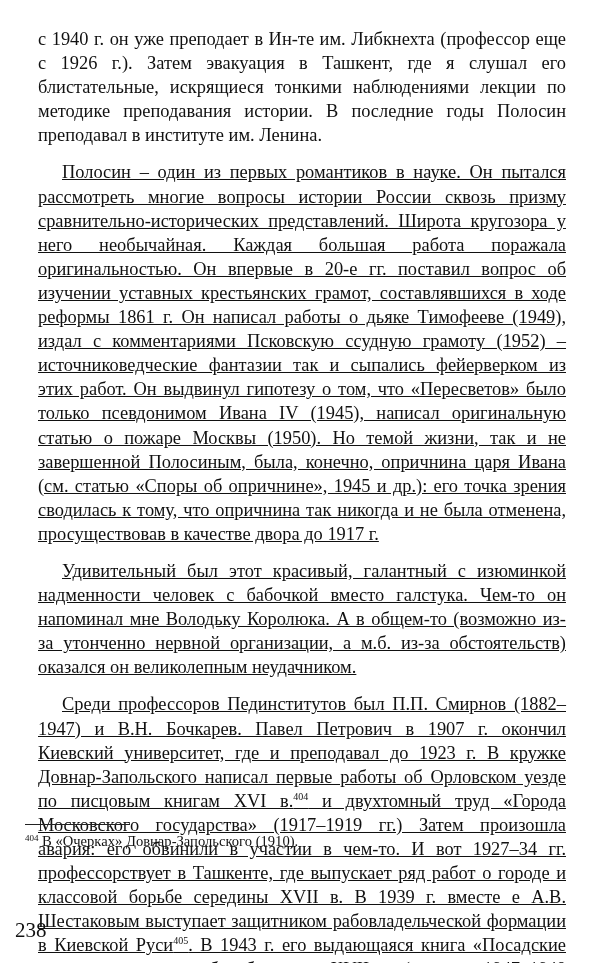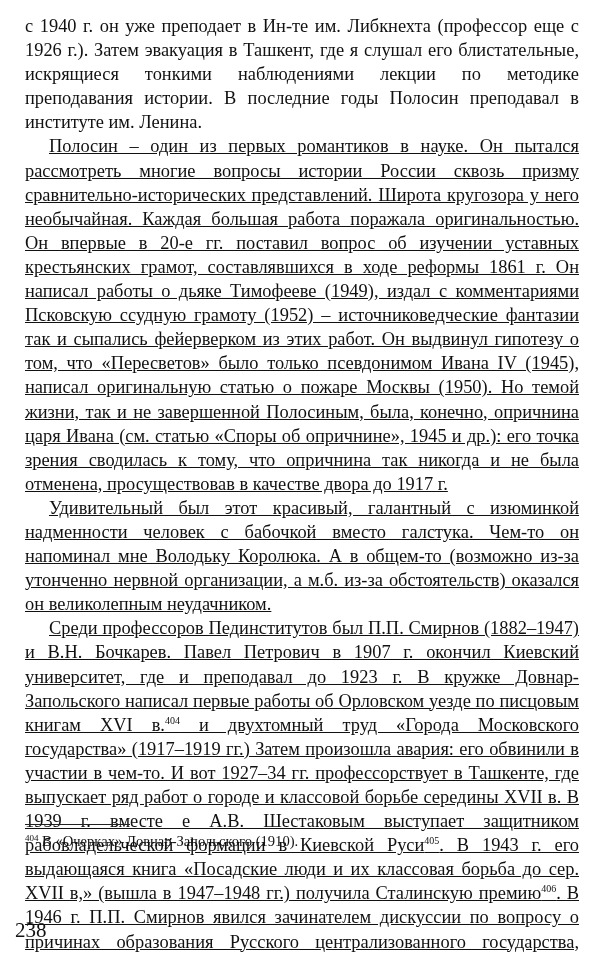--- a/index.html
+++ b/index.html
@@ -15,21 +15,21 @@
     font-family: "Liberation Serif", "DejaVu Serif", serif;
     color: #111111;
   }
   .page {
     position: absolute;
     left: 25px;
     top: 14px;
     width: 554px;
   }
   .body-text p {
-    margin: 0;
+    margin: 13px;
     font-size: 18.4px;
     line-height: 24.1px;
     text-align: justify;
     text-indent: 0;
     hyphens: manual;
   }
   .body-text p.indent {
     text-indent: 24px;
     text-decoration: underline;
   }

